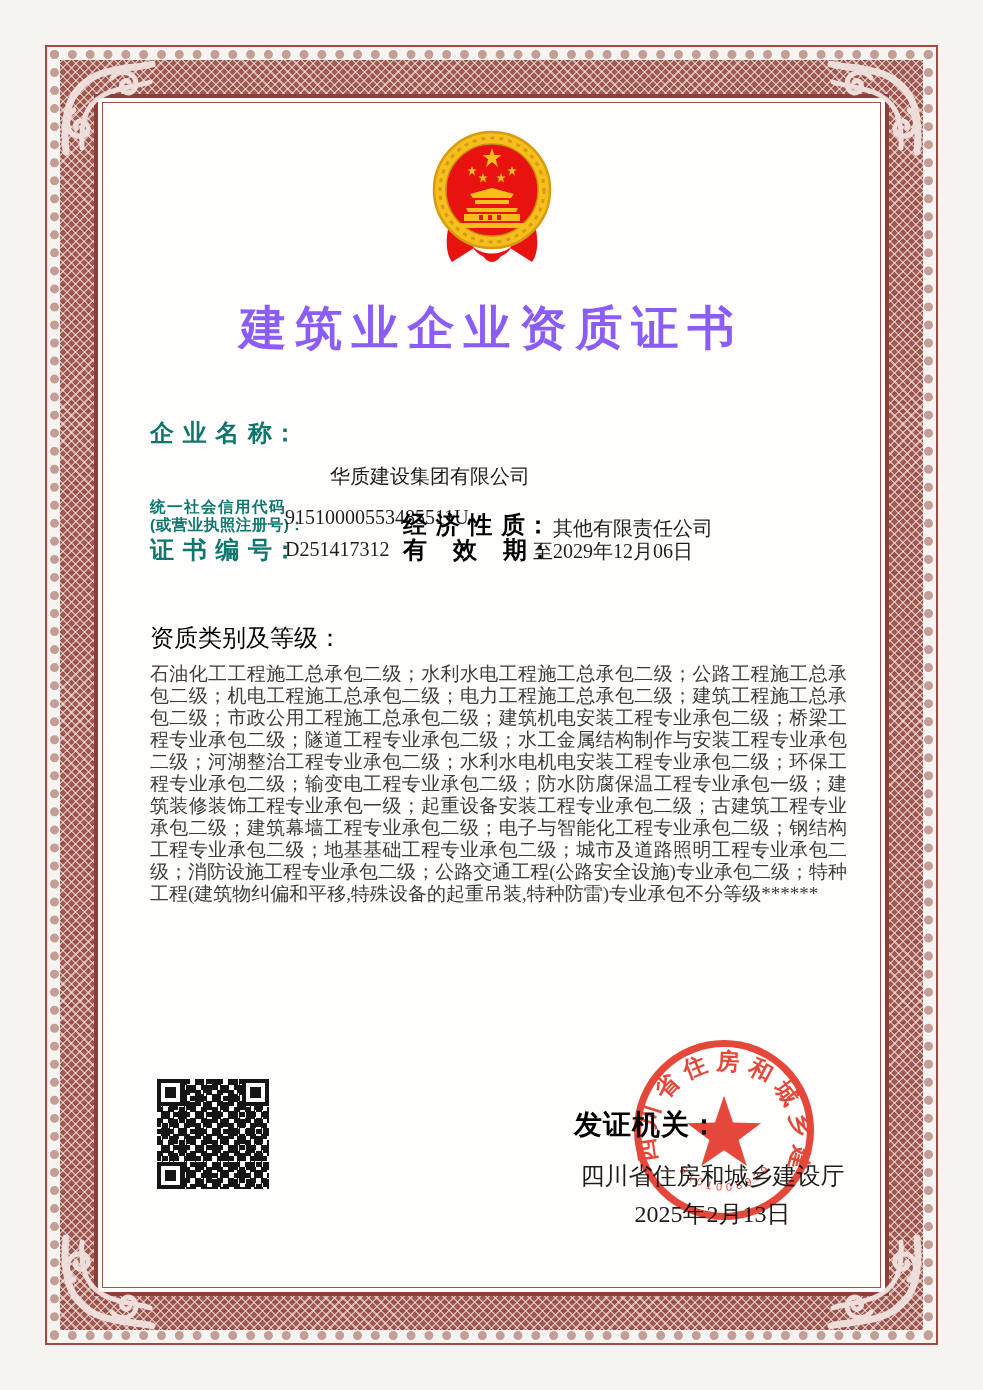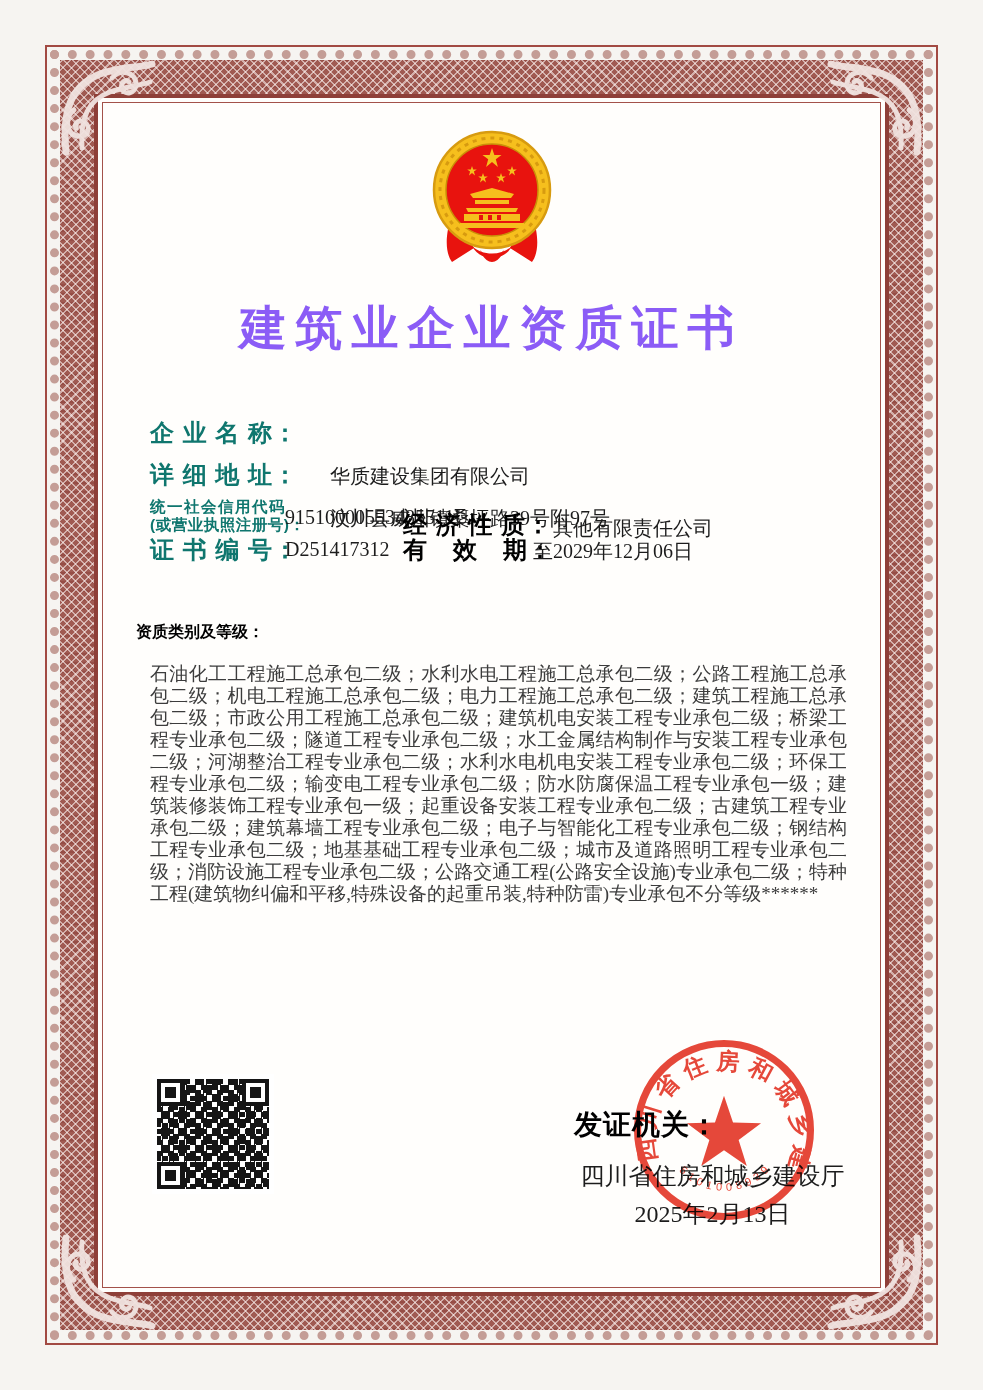--- a/index.html
+++ b/index.html
@@ -54,21 +54,21 @@
   .frow { position:absolute; left:150px; width:700px; height:40px; }
   .flabel { position:absolute; left:0; top:0; font-size:24px; font-weight:bold; color:#0f766e; letter-spacing:1px; white-space:nowrap; }
   .fvalue { font-family:"Liberation Serif", serif; font-size:20px; color:#1c1c1c; position:absolute; top:4px; white-space:nowrap; }
   .v180 { left:180px;margin-top:42px; }
   .v135 { left:135px; }
   .flabel2 { position:absolute; left:253px; top:0; font-size:24px; font-weight:bold; color:#000; letter-spacing:1px; white-space:nowrap; }
   .fvalue2 { position:absolute; left:383px; top:4px; font-family:"Liberation Serif", serif; font-size:20px; color:#1c1c1c; white-space:nowrap; }
   .small-label { font-size:15.5px; line-height:18px; font-weight:bold; letter-spacing:1.5px; }
   .small-label .l2 { letter-spacing:0.5px; }
 
-  .qual-heading { position:absolute; left:136px; top:622px; font-size:16px; font-weight:bold; color:#000; }
+  .qual-heading { position:absolute; left:150px; top:622px; font-size:24px; font-weight:normal; color:#000; }
 
   .qual-text {
     position:absolute; left:150px; top:663px; width:697px;
     font-family:"Liberation Serif", serif;
     font-size:19px; line-height:22px; color:#3c3c3c;
     text-align:justify; text-justify:inter-ideograph;
   }
 
   
   .qr { position:absolute; left:152px; top:1074px; width:122px; height:120px; background:#fff; }
@@ -190,24 +190,20 @@
     </svg>
   </div>
 
   <div class="title">建筑业企业资质证书</div>
 
   <div class="frow" style="top:417px;">
     <span class="flabel">企 业 名 称：</span>
     <span class="fvalue v180">华质建设集团有限公司</span>
   </div>
 
-  <div class="frow" style="top:459px;">
-    <span class="flabel">详 细 地 址：</span>
-    <span class="fvalue v180">汶川县威州镇桑坪路39号附97号</span>
-  </div>
 
   <div class="frow" style="top:498px; height:48px;">
     <span class="flabel small-label">
       <span>统一社会信用代码</span><br>
       <span class="l2">(或营业执照注册号)：</span>
     </span>
     <span class="fvalue v135" style="top:8px;">91510000553485511U</span>
     <span class="flabel2" style="top:11px;">经 济 性 质：</span>
     <span class="fvalue2" style="top:17px;margin-left:20px;">其他有限责任公司</span>
   </div>

